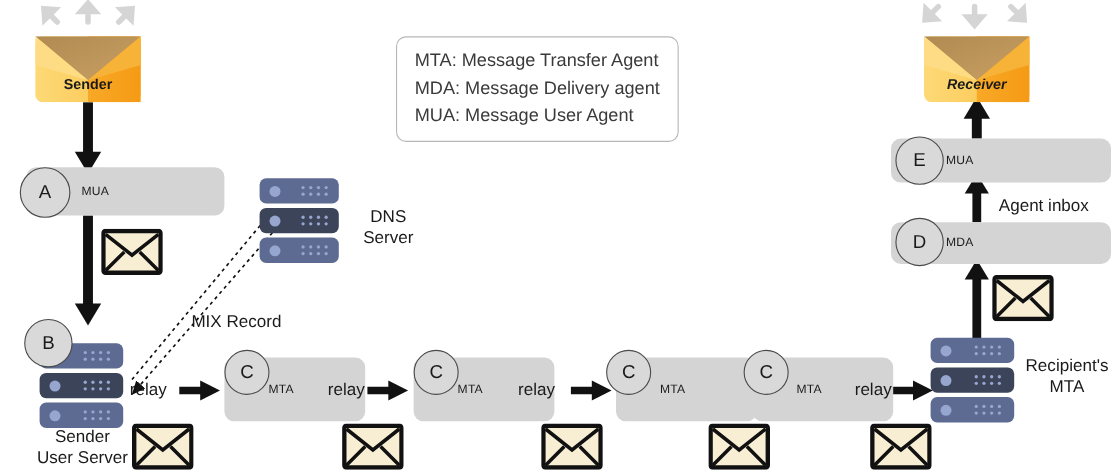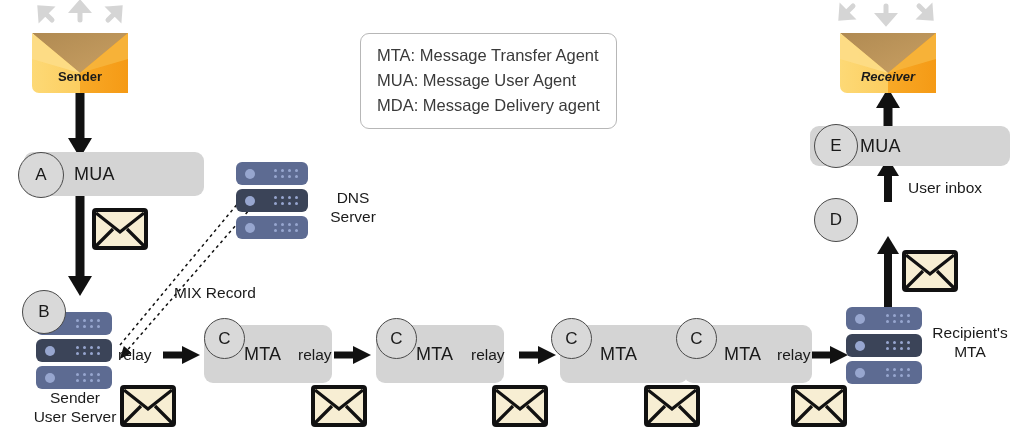--- a/index.html
+++ b/index.html
@@ -3,21 +3,21 @@
 <meta charset="utf-8">
 <style>
   html,body{margin:0;padding:0;background:#ffffff;}
   body{width:1016px;height:433px;position:relative;overflow:hidden;
        font-family:"Liberation Sans","DejaVu Sans",sans-serif;color:#231f20;}
   #stage{position:absolute;left:0;top:0;width:1016px;height:385px;}
   .abs{position:absolute;}
 
   
   .nodebox{background:#d4d4d4;border-radius:9px;display:flex;align-items:center;}
-  .nodebox .lbl{font-size:18px;color:#1a1a1a;letter-spacing:.2px;}
+  .nodebox .lbl{font-size:11px;color:#1a1a1a;letter-spacing:.2px;}
   .badge{position:absolute;border-radius:50%;background:#d9d9d9;
          border:1.6px solid #4a4a4a;display:flex;align-items:center;
          justify-content:center;font-size:17px;color:#1a1a1a;}
 
   
   .legend{border:1.4px solid #b7b7b7;border-radius:9px;background:#fff;
           padding:9px 16px 10px 16px;}
   .legend div{font-size:16.5px;line-height:25px;color:#3a3a3a;white-space:nowrap;}
 
   
@@ -145,22 +145,22 @@
     </g>
 
     <g>
       <line x1="888" y1="126" x2="888" y2="104" stroke="#111111" stroke-width="9"></line>
       <path d="M876,108 L900,108 L888,88 Z" fill="#111111"></path>
     </g>
   </svg>
 
   <div class="legend abs" style="left:360px;top:33px;">
     <div>MTA: Message Transfer Agent</div>
+    <div>MDA: Message Delivery agent</div>
     <div>MUA: Message User Agent</div>
-    <div>MDA: Message Delivery agent</div>
   </div>
 
   <div class="person" style="left:32px;top:33px;width:96px;height:60px;">
     <svg width="96" height="60" viewBox="0 0 96 60">
       <rect x="0" y="0" width="96" height="60" rx="7" fill="url(#gEnvL)"></rect>
       <path d="M48,0 L96,0 L96,60 L48,60 Z" fill="url(#gEnvR)"></path>
       <path d="M0,0 L96,0 L48,40 Z" fill="url(#gFlap)"></path>
       <path d="M0,0 L48,40 L0,26 Z" fill="#fddc86" opacity="0.95"></path>
       <path d="M96,0 L48,40 L96,26 Z" fill="#f7b33a" opacity="0.95"></path>
     </svg>
@@ -367,23 +367,26 @@
   </div>
 
   <div class="mail" style="left:902px;top:250px;">
     <svg width="56" height="42" viewBox="0 0 56 42">
       <rect x="2" y="2" width="52" height="38" rx="2" fill="#f7eed3" stroke="#111" stroke-width="4"></rect>
       <path d="M4,5 L28,24 L52,5" fill="none" stroke="#111" stroke-width="3.2"></path>
       <path d="M4,38 L21,21 M52,38 L35,21" fill="none" stroke="#111" stroke-width="3.2"></path>
     </svg>
   </div>
 
+  <div class="nodebox abs" style="left:810px;top:202px;width:150px;height:38px;padding-left:50px;">
+    <span class="lbl">MDA</span>
+  </div>
   <div class="badge" style="left:814px;top:198px;width:42px;height:42px;">D</div>
 
-  <div class="cap" style="left:908px;top:178px;width:92px;text-align:left;">User inbox</div>
+  <div class="cap" style="left:908px;top:178px;width:92px;text-align:left;">Agent inbox</div>
 
   <div class="nodebox abs" style="left:810px;top:126px;width:150px;height:40px;padding-left:50px;">
     <span class="lbl">MUA</span>
   </div>
   <div class="badge" style="left:814px;top:124px;width:42px;height:42px;">E</div>
 
   <div class="person" style="left:840px;top:33px;width:96px;height:60px;font-style:italic;">
     <svg width="96" height="60" viewBox="0 0 96 60">
       <rect x="0" y="0" width="96" height="60" rx="7" fill="url(#gEnvL)"></rect>
       <path d="M48,0 L96,0 L96,60 L48,60 Z" fill="url(#gEnvR)"></path>

